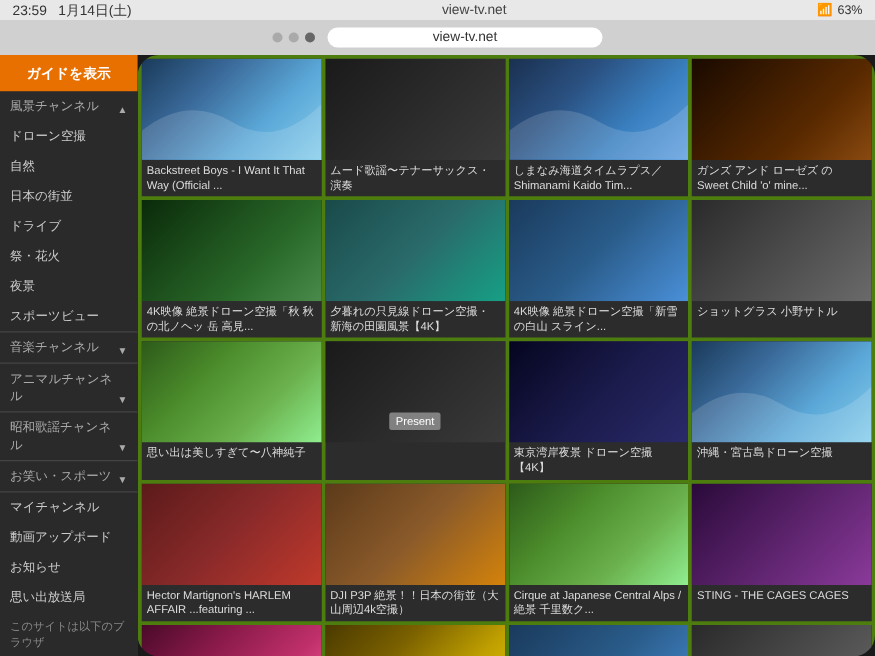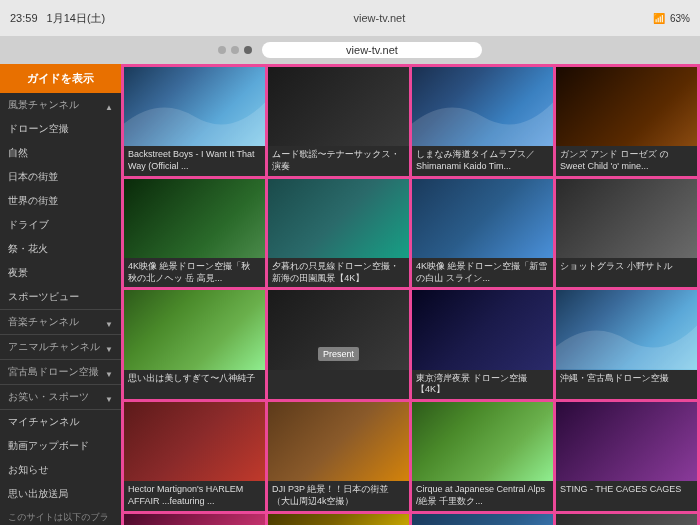--- a/index.html
+++ b/index.html
@@ -9,21 +9,21 @@
       overflow: hidden;
       font-family: -apple-system, 'Hiragino Sans', 'Yu Gothic', sans-serif;
       background: #1a1a1a;
       display: flex;
       flex-direction: column;
     }
 
     
     .status-bar {
       background: #e8e8e8;
-      height: 36px;
+      height: 16px;
       display: flex;
       align-items: center;
       justify-content: space-between;
       padding: 0 10px;
       font-size: 11px;
       color: #333;
       flex-shrink: 0;
     }
     .status-bar .center { display: flex; align-items: center; gap: 4px; }
     .status-bar .right { display: flex; align-items: center; gap: 4px; font-size: 10px; }
@@ -54,21 +54,21 @@
 
     
     .main-layout {
       display: flex;
       flex: 1;
       overflow: hidden;
     }
 
     
     .sidebar {
-      width: 121px;
+      width: 110px;
       background: #2a2a2a;
       flex-shrink: 0;
       display: flex;
       flex-direction: column;
       overflow-y: auto;
     }
     .sidebar-guide-btn {
       background: #e87000;
       color: white;
       font-size: 11px;
@@ -98,21 +98,22 @@
       padding: 5px 8px;
       color: #888;
       font-size: 9px;
       margin-top: auto;
     }
 
     
     .content-area {
       flex: 1;
       overflow-y: auto;
-      background: #ec4899;
+      background: #4d7c0f;
+      border-radius: 17px;
     }
 
     
     .video-grid {
       display: grid;
       grid-template-columns: repeat(4, 1fr);
       gap: 3px;
       padding: 3px;
     }
 
@@ -212,21 +213,20 @@
     <div class="sidebar-guide-btn">ガイドを表示</div>
 
     <div class="sidebar-section">
       <div class="sidebar-section-header">
         <span>風景チャンネル</span>
         <span class="arrow-icon">▲</span>
       </div>
       <div class="sidebar-item">ドローン空撮</div>
       <div class="sidebar-item">自然</div>
       <div class="sidebar-item">日本の街並</div>
-      <div class="sidebar-item">世界の街並</div>
       <div class="sidebar-item">ドライブ</div>
       <div class="sidebar-item">祭・花火</div>
       <div class="sidebar-item">夜景</div>
       <div class="sidebar-item">スポーツビュー</div>
     </div>
 
     <div class="sidebar-section">
       <div class="sidebar-section-header">
         <span>音楽チャンネル</span>
         <span class="arrow-icon">▼</span>
@@ -235,21 +235,21 @@
 
     <div class="sidebar-section">
       <div class="sidebar-section-header">
         <span>アニマルチャンネル</span>
         <span class="arrow-icon">▼</span>
       </div>
     </div>
 
     <div class="sidebar-section">
       <div class="sidebar-section-header">
-        <span>宮古島ドローン空撮</span>
+        <span>昭和歌謡チャンネル</span>
         <span class="arrow-icon">▼</span>
       </div>
     </div>
 
     <div class="sidebar-section">
       <div class="sidebar-section-header">
         <span>お笑い・スポーツ</span>
         <span class="arrow-icon">▼</span>
       </div>
     </div>

